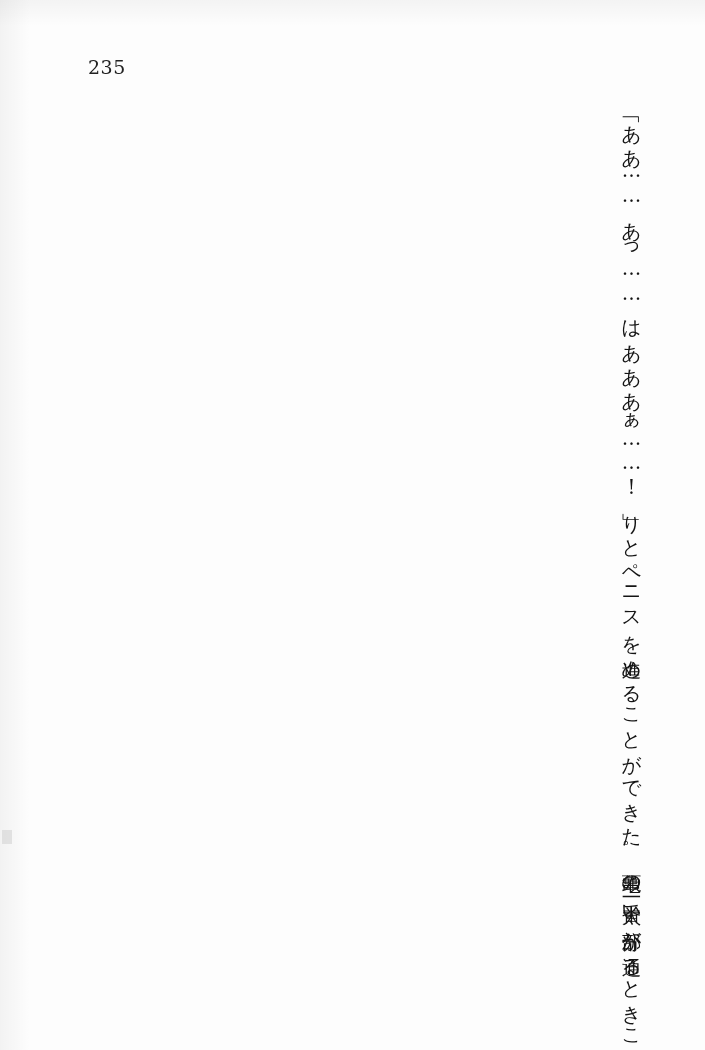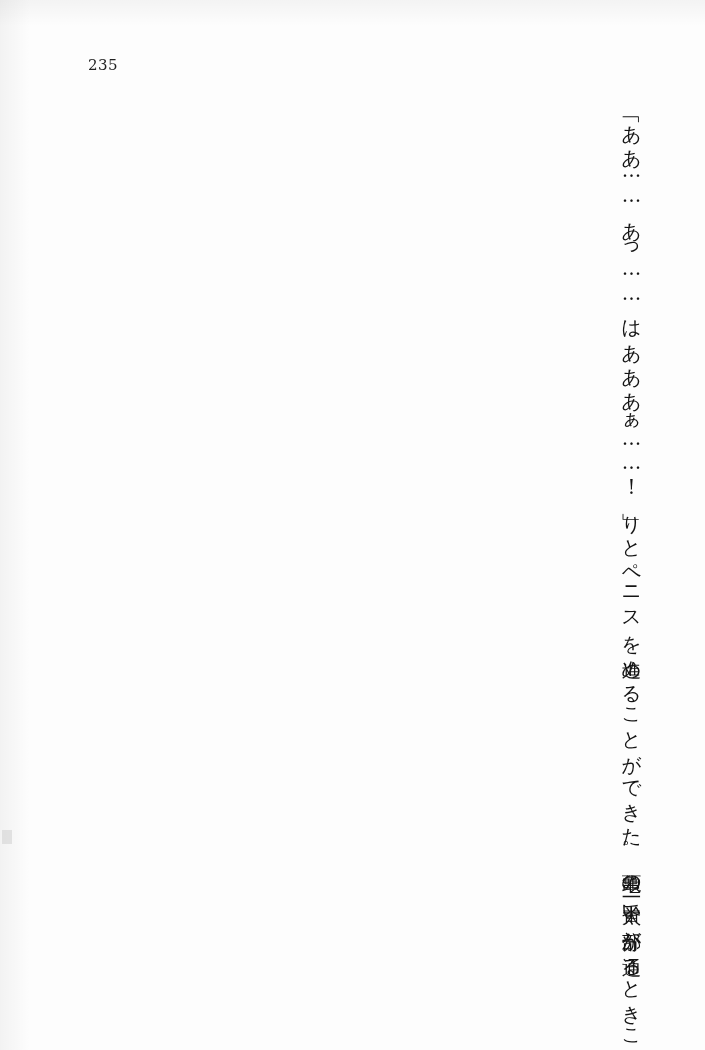--- a/index.html
+++ b/index.html
@@ -19,21 +19,21 @@
     position: absolute;
     inset: 0;
     width: 705px;
     height: 1050px;
     background: #fdfdfd;
   }
   .page-number {
     position: absolute;
     top: 56px;
     left: 88px;
-    font-size: 15px;
+    font-size: 19px;
     letter-spacing: 0.5px;
     color: #222;
     font-family: "DejaVu Serif", "Liberation Serif", serif;
   }
   .text-body {
     position: absolute;
     top: 110px;
     left: 55px;
     width: 595px;
     height: 880px;

